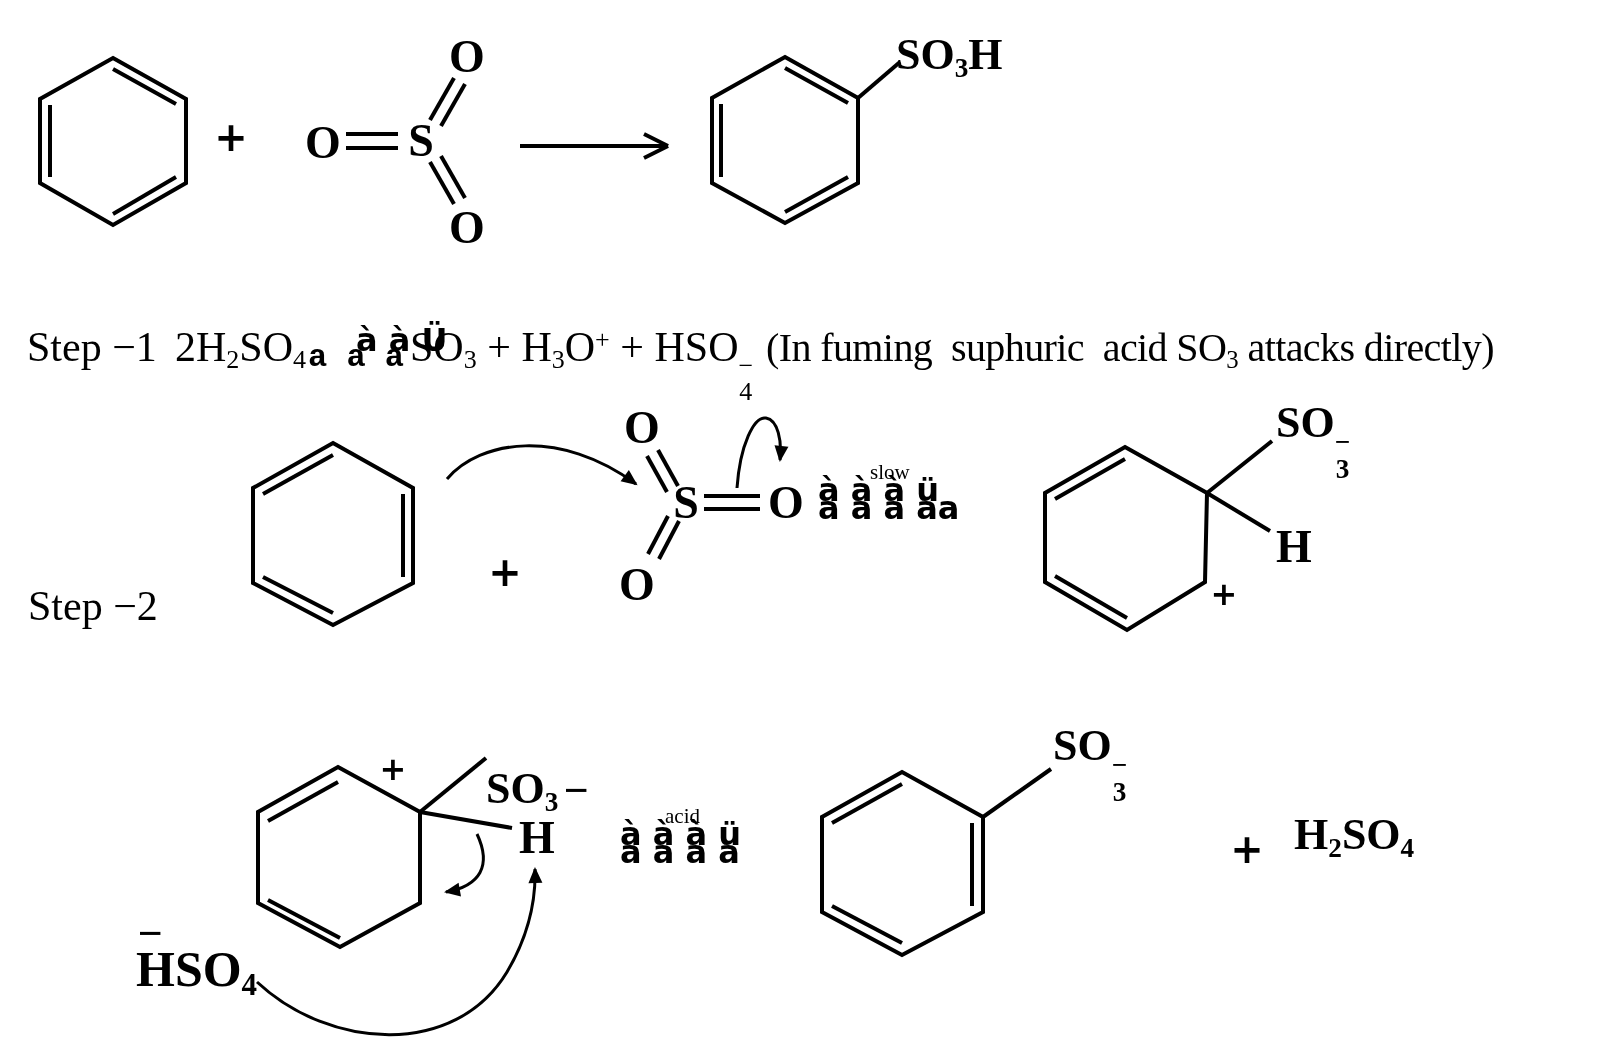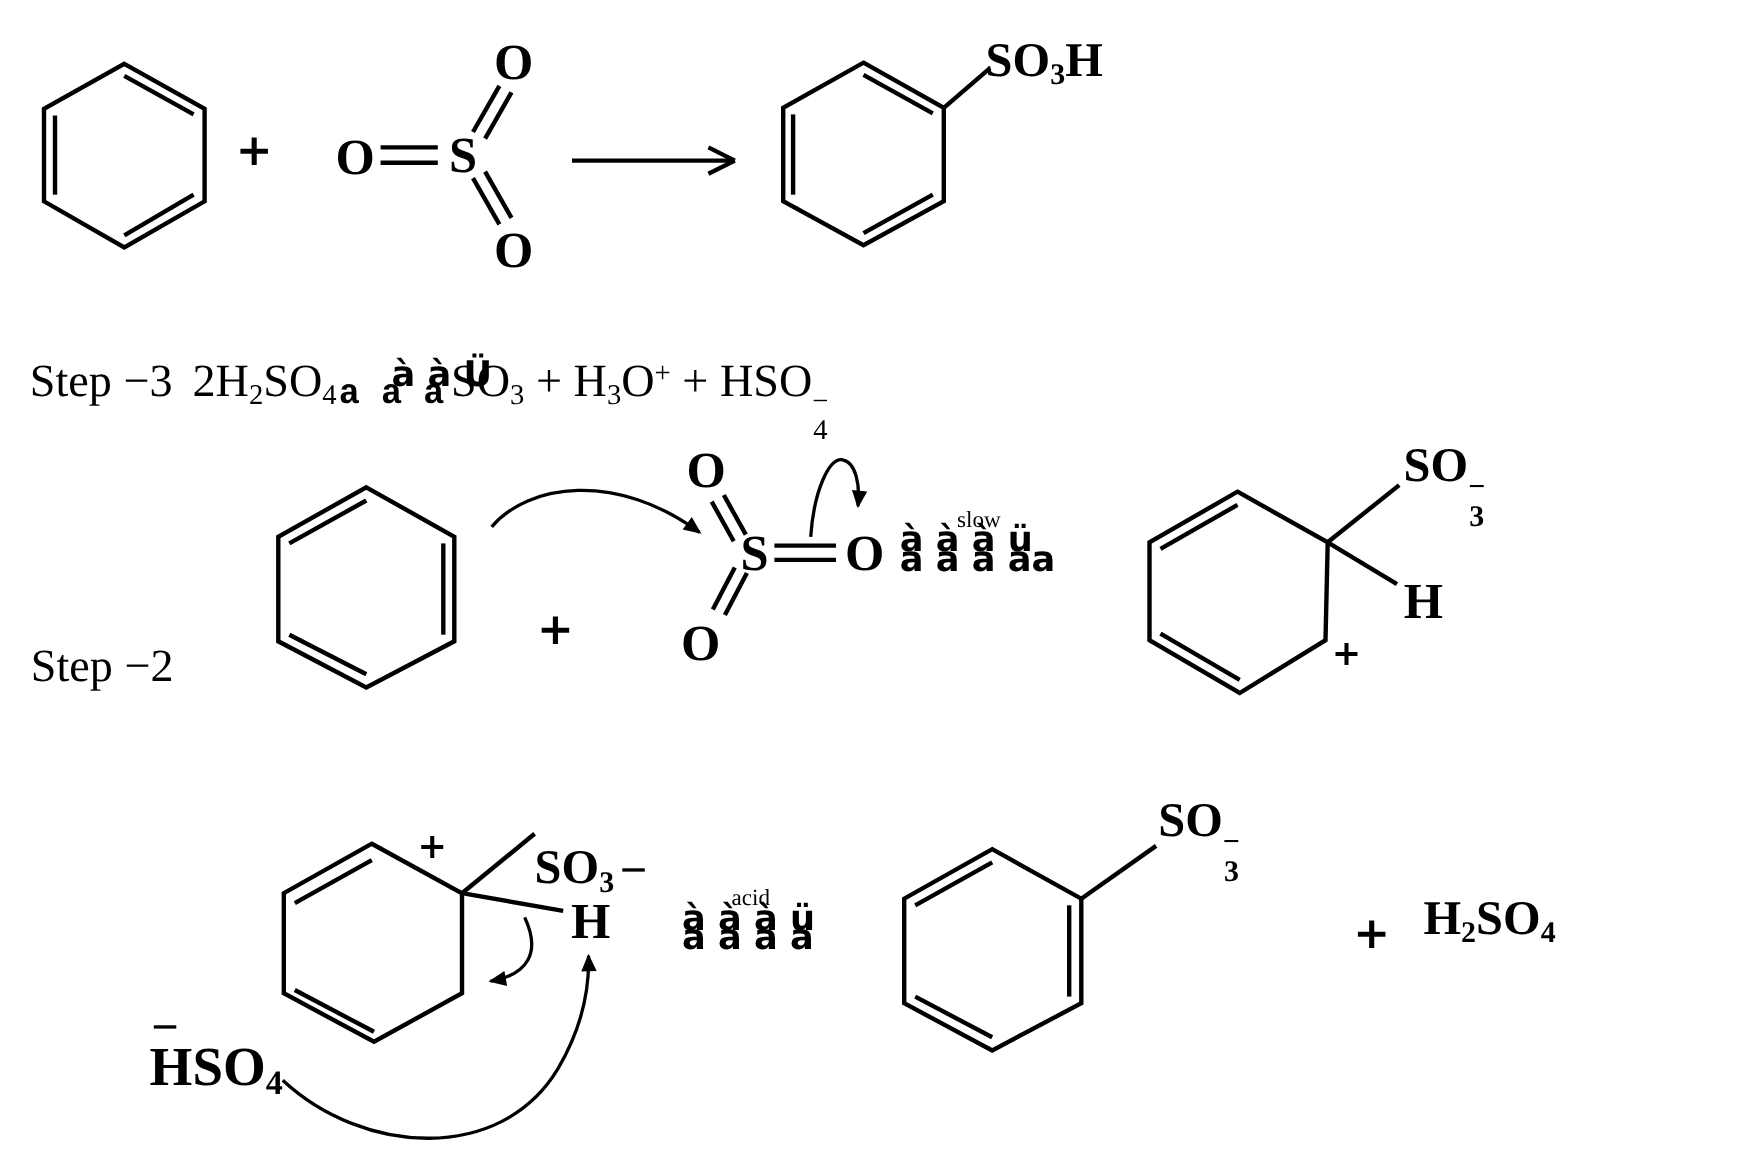--- a/index.html
+++ b/index.html
@@ -118,27 +118,28 @@
     </g>
   </svg>
 
   <span class="t c plusbig" style="left:231px;top:137px;">+</span>
   <span class="t c atom" style="left:323px;top:143px;">O</span>
   <span class="t c atom" style="left:421px;top:141px;">S</span>
   <span class="t c atom" style="left:467px;top:57px;">O</span>
   <span class="t c atom" style="left:467px;top:228px;">O</span>
   <span class="t mol" style="left:896px;top:33px;"><span>SO</span><span class="sb">3</span><span>H</span></span>
 
-  <span class="t lbl" style="left:27px;top:326px;">Step −3</span>
+  <span class="t lbl" style="left:27px;top:326px;">Step −1</span>
   <span class="t lbl" style="left:175px;top:326px;"><span>2H</span><span class="sb">2</span><span>SO</span><span class="sb">4</span></span>
   <div class="garb" style="left:308px;top:318px;">
     <span class="row" style="top:6px;margin-left:48px;">à à Ü</span>
     <span class="row" style="top:24px;font-family:Liberation Mono, monospace;">a a a</span>
   </div>
   <span class="t lbl" style="left:410px;top:326px;"><span>SO</span><span class="sb">3</span><span> + H</span><span class="sb">3</span><span>O</span><span class="sp">+</span><span> + HSO</span><span class="stk"><span>−</span><span>4</span></span></span>
+  <span class="t note" style="left:766px;top:328px;"><span>(In fuming  suphuric  acid SO</span><span class="sb">3</span><span> attacks directly)</span></span>
 
   <span class="t lbl" style="left:28px;top:585px;">Step −2</span>
   <span class="t c plusbig" style="left:505px;top:572px;">+</span>
   <span class="t c atom" style="left:642px;top:428px;">O</span>
   <span class="t c atom" style="left:686px;top:503px;">S</span>
   <span class="t c atom" style="left:786px;top:503px;">O</span>
   <span class="t c atom" style="left:637px;top:585px;">O</span>
   <div class="garb" style="left:818px;top:462px;">
     <span class="word" style="left:52px;top:0px;">slow</span>
     <span class="row" style="top:12px;">à à à ü</span>

